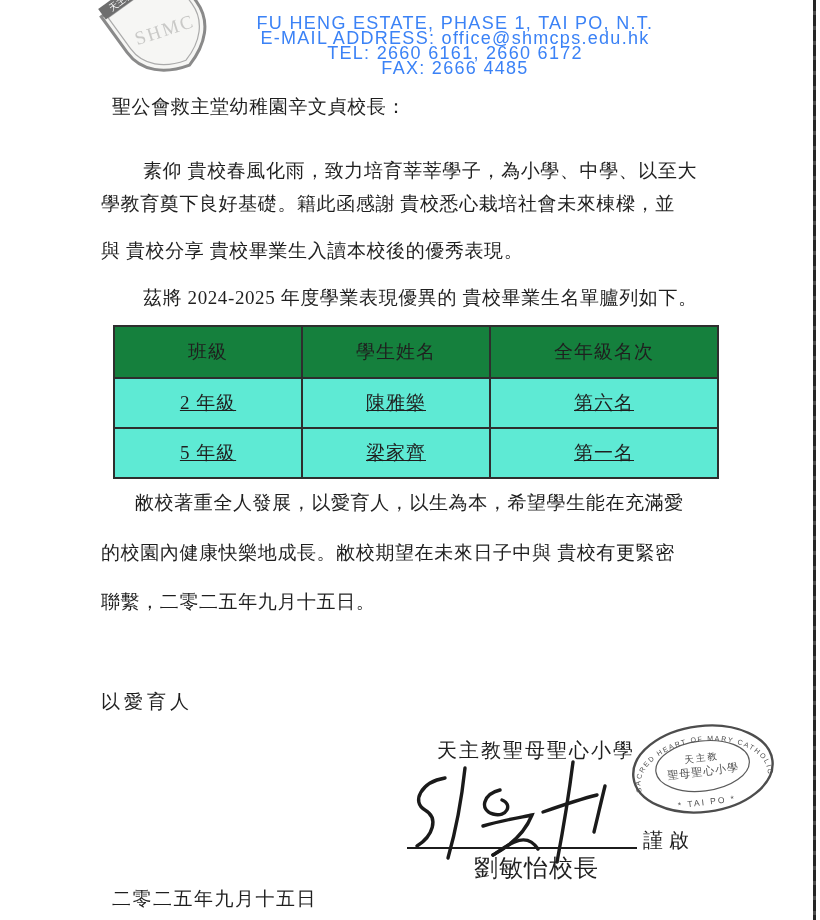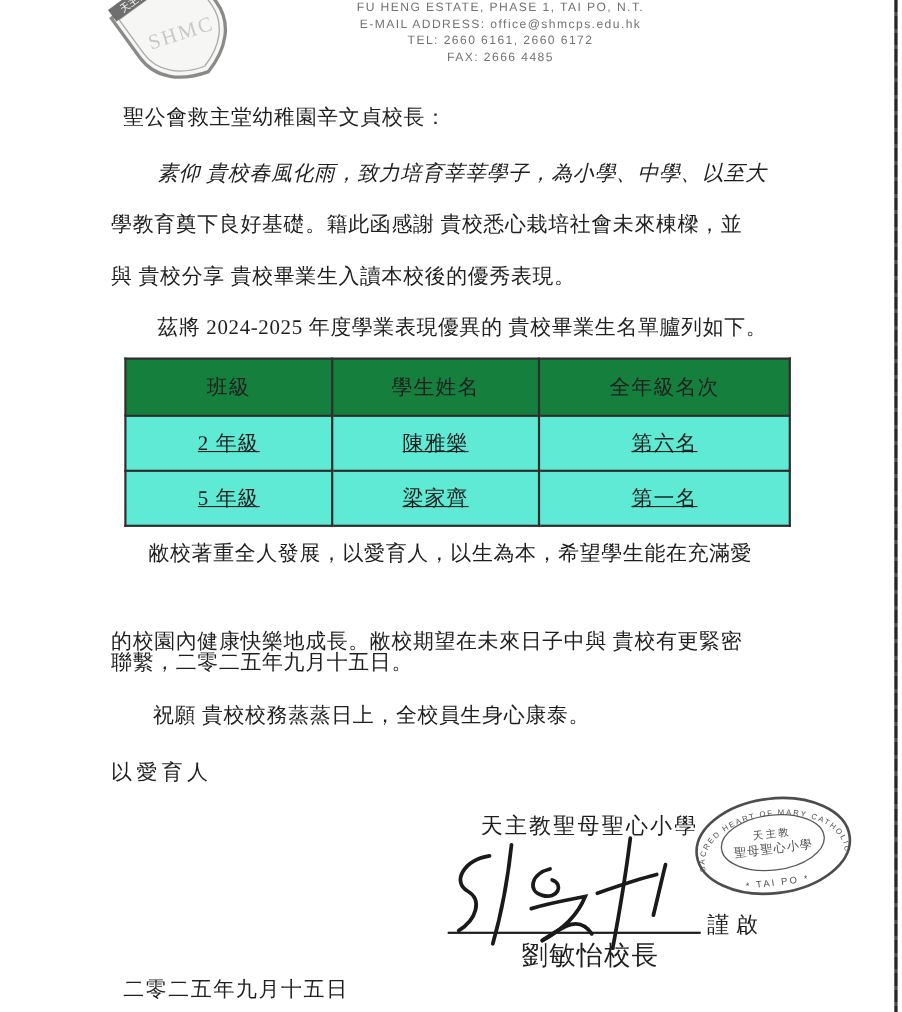--- a/index.html
+++ b/index.html
@@ -2,33 +2,33 @@
 <html><head>
 <meta charset="utf-8">
 <style>
   html,body{margin:0;padding:0;background:#888;}
   .page{
     position:relative;width:820px;height:920px;background:#ffffff;overflow:hidden;
     font-family:"Liberation Serif","DejaVu Serif",serif;color:#1f1f1f;
   }
   
   .contact{
-    position:absolute;left:250px;top:0;width:410px;text-align:center;
+    position:absolute;left:250px;top:16px;width:410px;text-align:center;
     font-family:"Liberation Sans","DejaVu Sans",sans-serif;
-    font-size:11px;color:#737373;letter-spacing:1.3px;line-height:15px;
+    font-size:18px;color:#3b82f6;letter-spacing:1.3px;line-height:15px;
   }
   
   .txt{position:absolute;left:101px;font-size:19px;letter-spacing:0.6px;white-space:pre;}
   .l-salutation{top:94px;left:112px;}
-  .l-p1l1{top:145px;text-indent:42px;font-style:italic;}
+  .l-p1l1{top:158px;text-indent:42px;}
   .l-p1l2{top:191px;}
   .l-p1l3{top:238px;}
   .l-p2{top:285px;text-indent:42px;}
   .l-p3l1{top:490px;text-indent:34px;}
-  .l-p3l2{top:570px;text-align:center;}
+  .l-p3l2{top:540px;text-align:center;}
   .l-p3l3{top:589px;}
   .l-p4{top:637px;text-indent:38px;}
   .l-blessing{top:689px;letter-spacing:4px;}
   .l-school{top:737px;left:437px;font-size:20px;letter-spacing:2px;}
   .l-jinqi{top:827px;left:643px;font-size:20px;letter-spacing:6px;}
   .l-principal{top:852px;left:474px;font-size:24px;letter-spacing:1px;}
   .l-date{top:886px;left:112px;letter-spacing:1.5px;}
   
   table.results{
     position:absolute;left:113px;top:325px;border-collapse:collapse;
@@ -99,21 +99,20 @@
       <td>5 年級</td>
       <td>梁家齊</td>
       <td>第一名</td>
     </tr>
   </tbody>
     </table>
 
   <div class="txt l-p3l1">敝校著重全人發展，以愛育人，以生為本，希望學生能在充滿愛</div>
   <div class="txt l-p3l2">的校園內健康快樂地成長。敝校期望在未來日子中與 貴校有更緊密</div>
   <div class="txt l-p3l3">聯繫，二零二五年九月十五日。</div>
-  <div class="txt l-p4">祝願 貴校校務蒸蒸日上，全校員生身心康泰。</div>
   <div class="txt l-blessing">以愛育人</div>
 
   <div class="txt l-school">天主教聖母聖心小學</div>
 
   <svg style="position:absolute;left:405px;top:758px;" width="240" height="108" viewBox="0 0 240 108">
     <g fill="none" stroke="#1a1a1a" stroke-width="3.4" stroke-linecap="round">
       <path d="M40,20 C16,24 6,44 20,52 C34,60 28,78 12,88"></path>
       <path d="M60,10 C57,38 51,72 43,100"></path>
       <path d="M95,32 C78,36 74,52 88,56 C102,60 108,46 97,42"></path>
       <path d="M78,68 C98,62 118,59 127,57 C119,77 103,89 88,97"></path>

